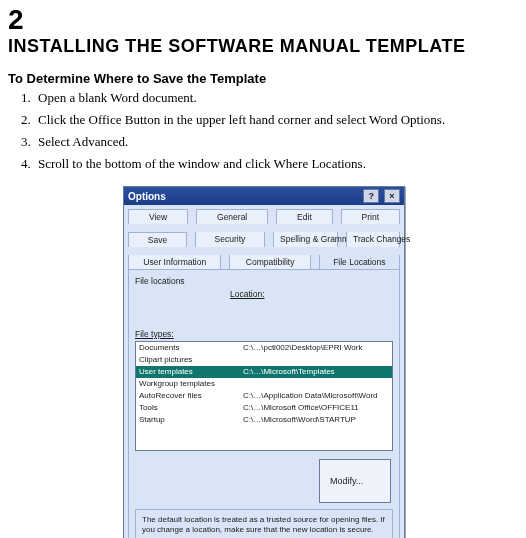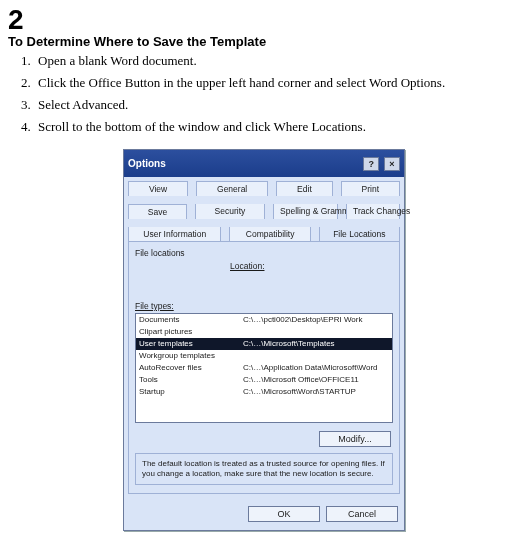--- a/index.html
+++ b/index.html
@@ -13,21 +13,21 @@
   .subhead{font-family:Arial,Helvetica,sans-serif;font-weight:700;
     font-size:13px;margin:0 0 4px 0;}
   ol.steps{margin:0 0 14px 22px;padding:0;}
   ol.steps li{font-size:13px;margin:0 0 6px 4px;padding-left:4px;}
 
   
   .shot{margin:0 auto;width:280px;}
   .dlg{width:280px;border:1px solid #6b7a9c;background:#d9e4f7;
     font-family:Tahoma,Arial,sans-serif;font-size:9px;color:#1a1a1a;
     box-shadow:1px 1px 0 #9aa;}
-  .tb{height:27px;background:linear-gradient(#2c4f9e,#1b3d8b);
+  .tb{height:18px;background:linear-gradient(#2c4f9e,#1b3d8b);
     color:#fff;display:flex;align-items:center;justify-content:space-between;
     padding:0 4px;font-size:10px;font-weight:700;}
   .tb .ctrls span{display:inline-flex;align-items:center;justify-content:center;
     width:14px;height:12px;background:#cfd8ea;color:#222;font-size:9px;
     margin-left:2px;border:1px solid #6b7a9c;}
   .tabs{display:flex;flex-wrap:wrap;padding:4px 4px 0 4px;gap:8px;}
   .tab{flex:1 0 auto;padding:2px 6px;border:1px solid #9fb1d6;
     border-bottom:none;background:#e9f0fb;font-size:8.5px;text-align:center;
     min-width:40px;white-space:nowrap;}
   .tab.row2{border-top:none;}
@@ -36,34 +36,35 @@
     background:#d9e4f7;padding:6px 6px 8px 6px;}
   .panelTitle{font-size:8.5px;margin-bottom:3px;}
   .colhead{display:flex;font-size:8.5px;text-decoration:underline;
     margin-bottom:2px;}
   .colhead .c1{width:95px;margin-top:40px;}
   .listbox{border:1px solid #6b7a9c;background:#fff;height:108px;
     overflow:hidden;font-size:8px;}
   .row{display:flex;padding:0 3px;line-height:12px;white-space:nowrap;}
   .row .c1{width:104px;overflow:hidden;text-overflow:clip;}
   .row .c2{flex:1;overflow:hidden;}
-  .row.sel{background:#0f172a;color:#fff;}
+  .row.sel{background:#0f766e;color:#fff;}
   .modrow{display:flex;justify-content:flex-end;margin:8px 2px 6px 0;}
-  .btn{border:1px solid #6b7a9c;background:#eef3fb;padding:2px 10px;
-    font-size:9px;min-width:50px;text-align:center;}
+  .btn{border:1px solid #6b7a9c;background:#eef3fb;padding:16px 10px;
+    font-size:9px;min-width:50px;}
   .hint{border:1px solid #9fb1d6;background:#d9e4f7;font-size:8px;
     padding:5px 6px;line-height:1.25;}
   .dlg-btns{display:flex;justify-content:flex-end;gap:6px;
     padding:8px 6px 8px 0;}
 </style>
 </head>
 <body>
 
 <div class="page">
   <div class="chnum">2</div>
+  <div class="title">INSTALLING THE SOFTWARE MANUAL TEMPLATE</div>
   <div class="subhead">To Determine Where to Save the Template</div>
   <ol class="steps">
     <li>Open a blank Word document.</li>
     <li>Click the Office Button in the upper left hand corner and select Word Options.</li>
     <li>Select Advanced.</li>
     <li>Scroll to the bottom of the window and click Where Locations.</li>
   </ol>
 
   <div class="shot">
     <div class="dlg">

